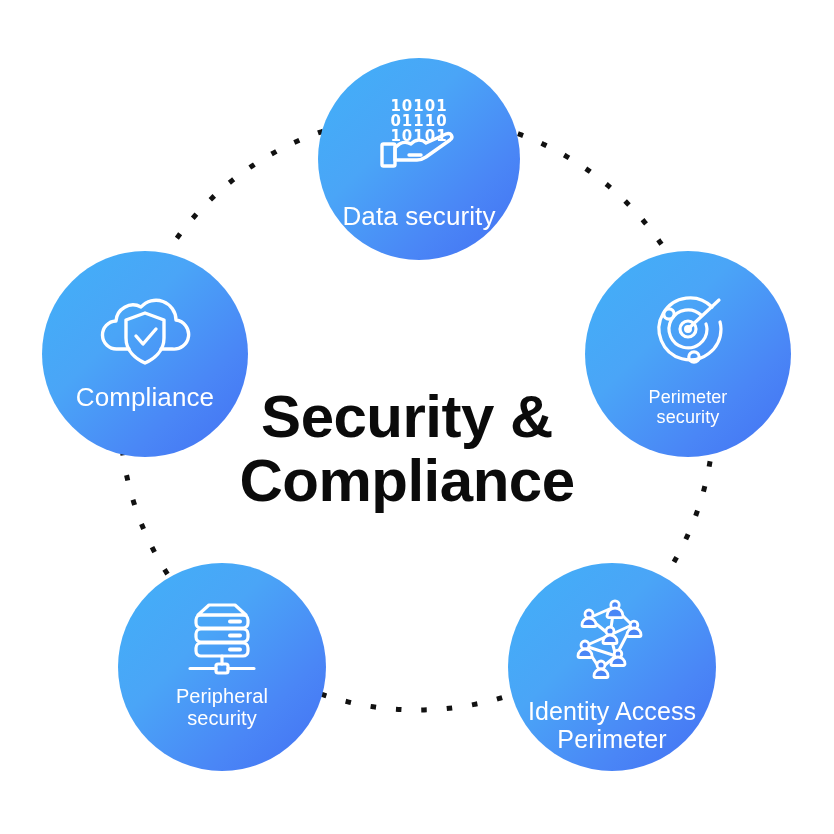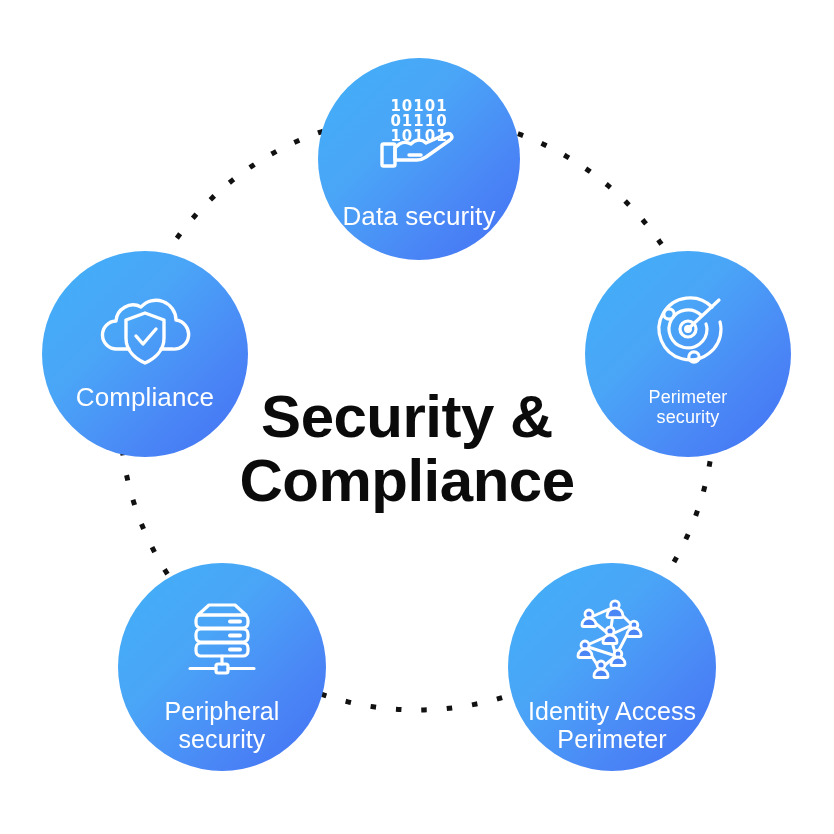--- a/index.html
+++ b/index.html
@@ -26,21 +26,21 @@
   
   #n-compliance{left:42px;top:251px;width:206px;height:206px;padding-top:40px;}
   #n-compliance .lbl{font-size:26px;margin-top:14px;}
 
   
   #n-perimeter{left:585px;top:251px;width:206px;height:206px;padding-top:36px;}
   #n-perimeter .lbl{font-size:18px;margin-top:12px;}
 
   
   #n-peripheral{left:118px;top:563px;width:208px;height:208px;padding-top:38px;}
-  #n-peripheral .lbl{font-size:25px;margin-top:12px;}
+  #n-peripheral .lbl{font-size:20px;}
 
   
   #n-iam{left:508px;top:563px;width:208px;height:208px;padding-top:36px;}
   #n-iam .lbl{font-size:25px;margin-top:12px;}
 
   .center-title{position:absolute;left:207px;top:385px;width:400px;
                 text-align:center;color:#0b0b0b;font-size:60px;
                 font-weight:700;line-height:1.06;letter-spacing:-.5px;}
 
   .bin{font-family:"DejaVu Sans",sans-serif;font-weight:700;}

